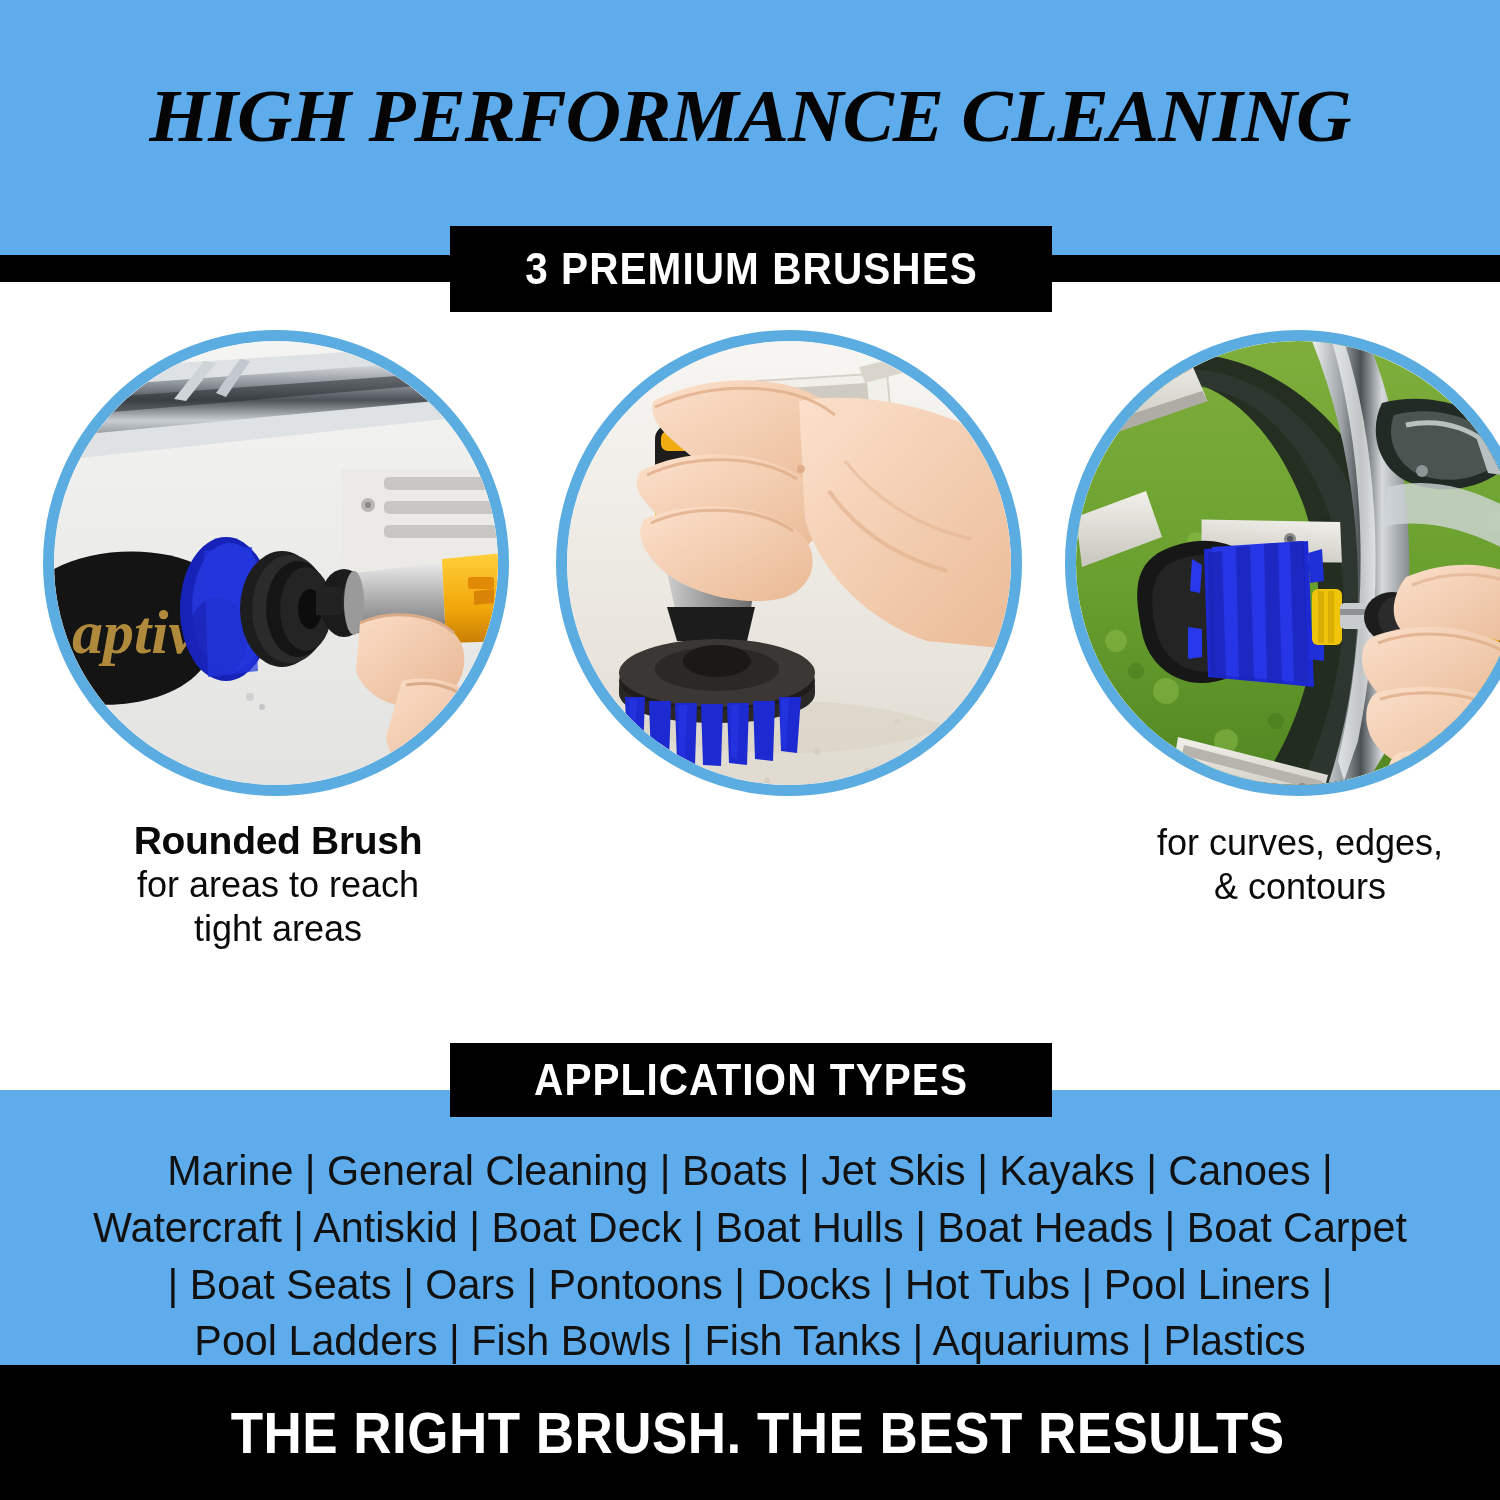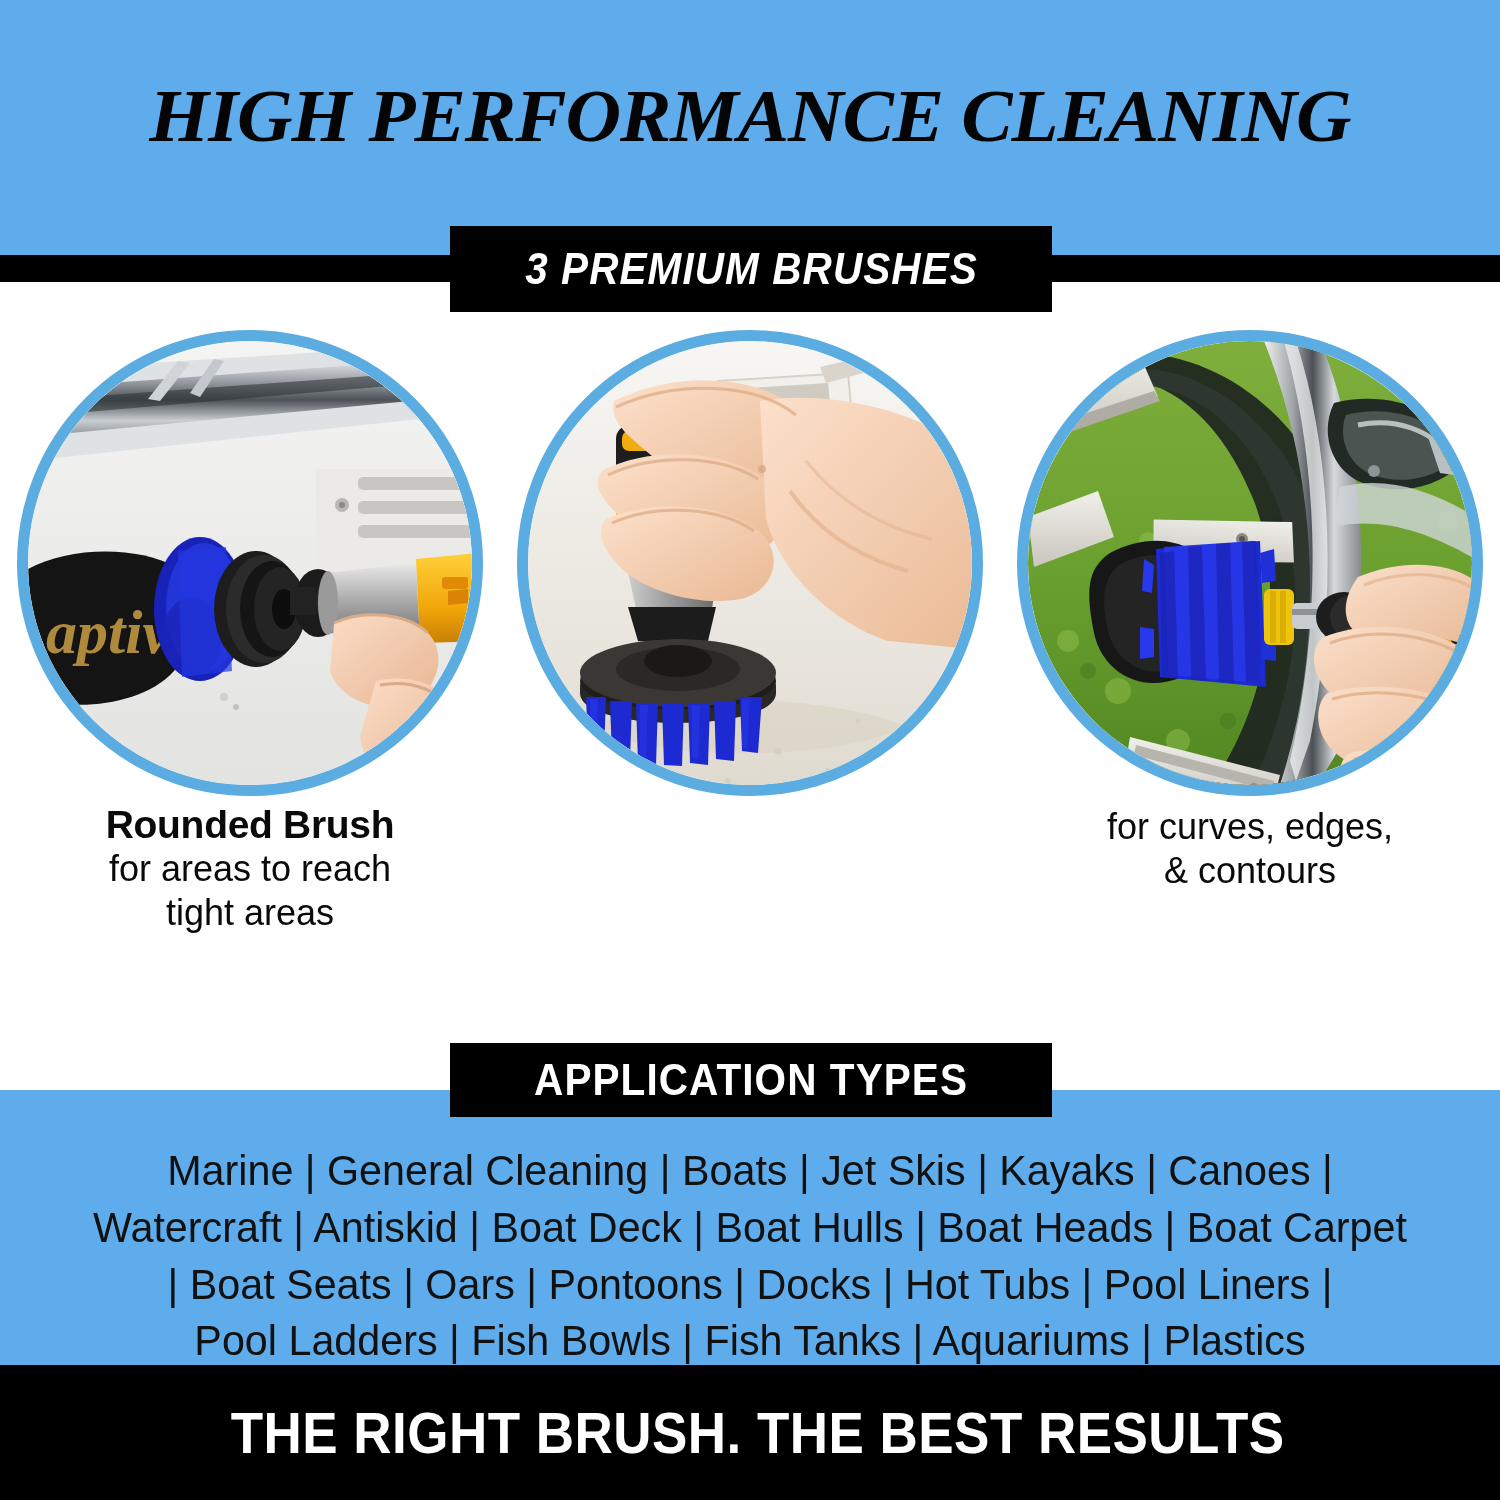--- a/index.html
+++ b/index.html
@@ -43,41 +43,41 @@
     z-index:5;
   }
   .badge-label{
     color:#ffffff;
     font-weight:700;
     font-size:45px;
     letter-spacing:1.2px;
     transform:scaleX(0.9);
     white-space:nowrap;
   }
-  #badge-brushes{ left:450px; top:226px; width:602px; height:86px;font-style:italic; }
+  #badge-brushes{ left:450px; top:226px; width:602px; height:86px; }
 
   
   .product-grid{
     position:absolute; left:0; top:330px; width:1500px; height:700px;
     display:flex;
   }
   .product-card{
     flex:1 1 0;
-    display:flex; flex-direction:column; align-items:center;
+    display:flex; flex-direction:column; align-items:flex-start;padding-left:43px;
   }
   .photo-circle{
     width:466px; height:466px; border-radius:50%;
     border:11px solid #5BACE0;
     overflow:hidden; position:relative;
     background:#f3f3f3;
   }
   .photo-inner{ position:absolute; inset:0; overflow:hidden; border-radius:50%; }
 
   .caption{
-    margin-top:8px; text-align:center; width:470px;
+    margin-top:24px; text-align:center; width:470px;
   }
   .caption-title{
     font-size:39px; font-weight:700; color:#0a0a0a;
     line-height:1.08; letter-spacing:-0.3px;
   }
   .caption-sub{
     font-size:36px; font-weight:400; color:#0a0a0a;
     line-height:1.16; margin-top:2px;
   }
   .apps-band{

